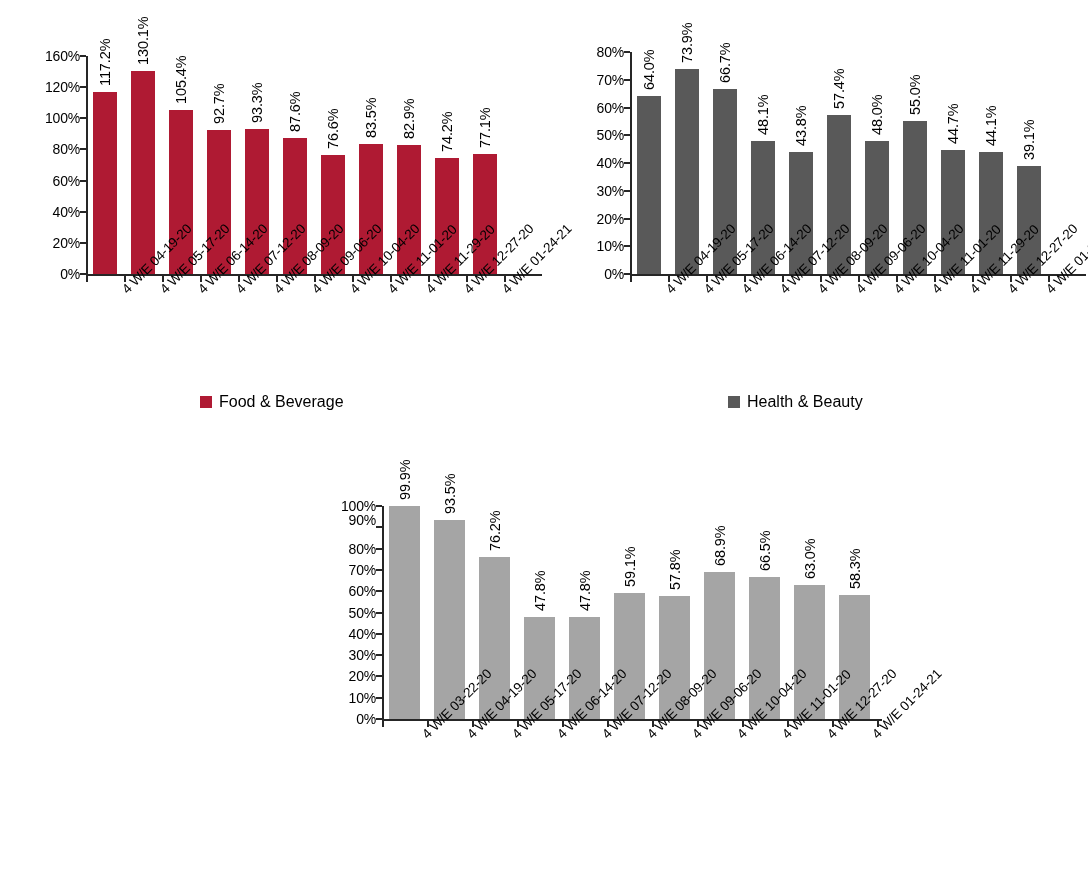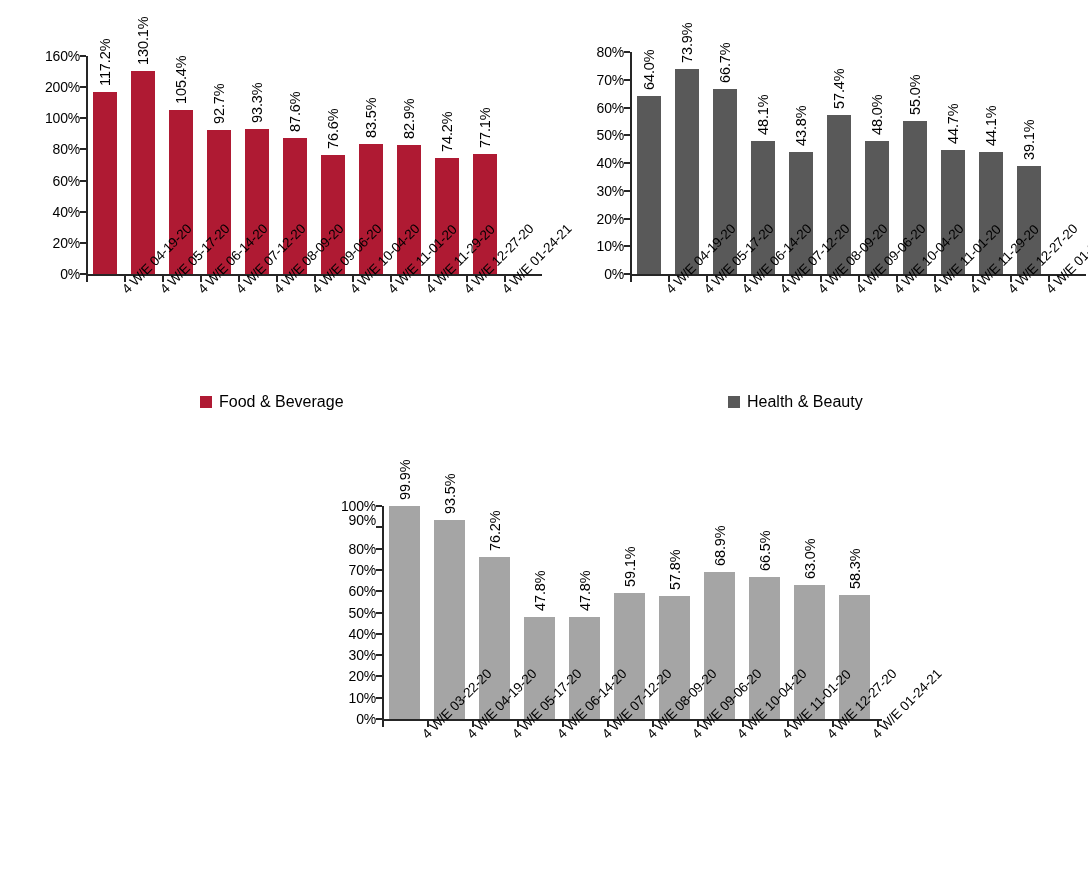--- a/index.html
+++ b/index.html
@@ -106,21 +106,21 @@
 
   <div class="chart" id="chart-0" style="left:14px; top:8px; width:530px; height:410px;">
       <div class="plot-wrap" style="left: 16px; top: 48px; width: 512px; height: 218px;">
         <div class="ylabels">
           <div class="ytick" style="top: 218px;">0%</div>
           <div class="ytick" style="top: 186.857px;">20%</div>
           <div class="ytick" style="top: 155.714px;">40%</div>
           <div class="ytick" style="top: 124.571px;">60%</div>
           <div class="ytick" style="top: 93.4286px;">80%</div>
           <div class="ytick" style="top: 62.2857px;">100%</div>
-          <div class="ytick" style="top: 31.1429px;">200%</div>
+          <div class="ytick" style="top: 31.1429px;">120%</div>
           <div class="ytick" style="top: 0px;">160%</div>
         </div>
         <div class="tickmark" style="top: 218px;"></div>
         <div class="tickmark" style="top: 186.857px;"></div>
         <div class="tickmark" style="top: 155.714px;"></div>
         <div class="tickmark" style="top: 124.571px;"></div>
         <div class="tickmark" style="top: 93.4286px;"></div>
         <div class="tickmark" style="top: 62.2857px;"></div>
         <div class="tickmark" style="top: 31.1429px;"></div>
         <div class="tickmark" style="top: 0px;"></div>

